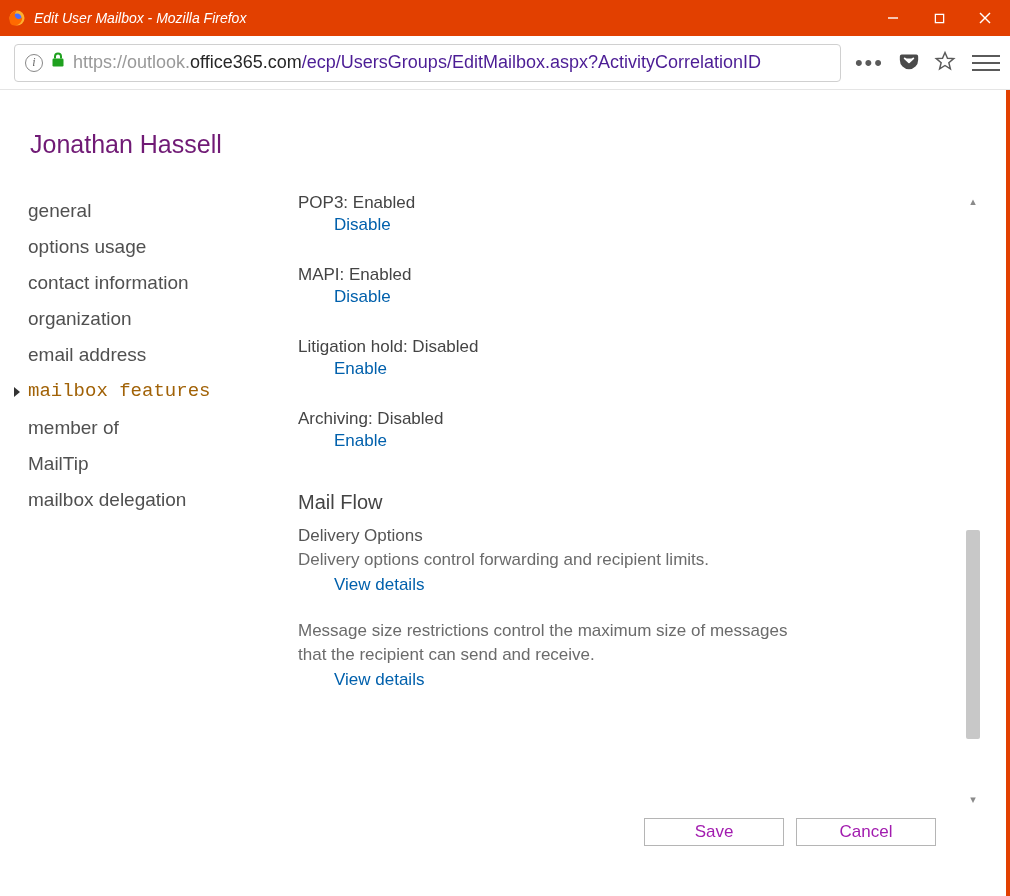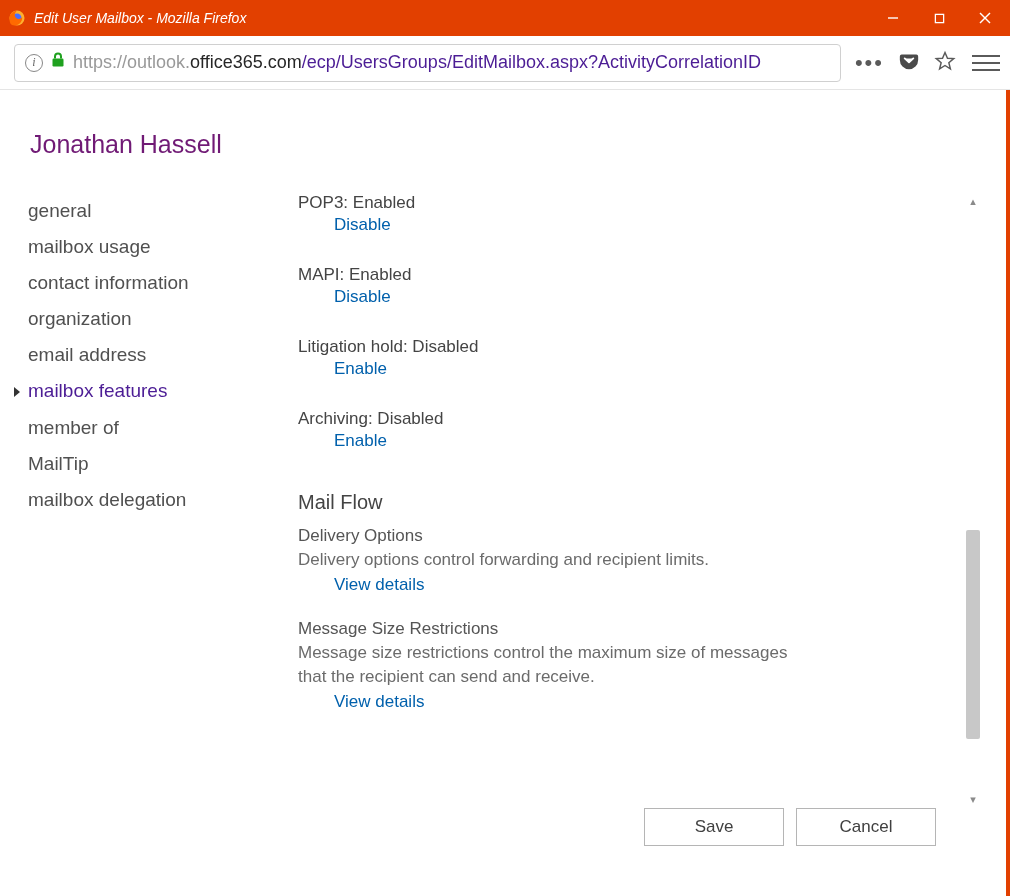--- a/index.html
+++ b/index.html
@@ -115,21 +115,22 @@
       width: 230px;
       font-size: 19px;
       color: #505050;
       line-height: 1.9;
     }
     .sidenav .item {
       display: flex; align-items: center;
       position: relative;
     }
     .sidenav .item.active {
-      color: #4c1d95;
+      color: #a16207;
+      font-family: Liberation Mono, monospace;
     }
     .sidenav .item.active::before {
       content: "▸";
       position: absolute;
       left: -14px;
       font-size: 12px;
       color: #333;
     }
     .sidenav .item.active::before { content: ""; }
     .sidenav .marker {
@@ -174,25 +175,25 @@
       border-radius: 2px;
     }
 
     
     .footer {
       position: absolute;
       right: 46px; bottom: 32px;
       display: flex; gap: 12px;
     }
     .btn {
-      width: 140px; height: 38px;
+      width: 140px; height: 28px;
       border: 1px solid #b5b5b5;
       background: #fff;
       font-size: 17px;
-      color: #404040;
+      color: #a21caf;
       display: flex; align-items: center; justify-content: center;
       cursor: pointer;
     }
 
     
     .right-edge {
       position: absolute; right: 0; top: 90px; bottom: 0; width: 4px;
       background: #e24000;
     }
   </style>
@@ -264,21 +265,21 @@
 
 <div class="page">
   <div class="page-title">Jonathan Hassell</div>
 
   <div class="layout">
     <div class="sidenav" id="sidenav">
         <div class="item">
           <span>general</span>
         </div>
         <div class="item">
-          <span>mailbox usage</span>
+          <span>options usage</span>
         </div>
         <div class="item">
           <span>contact information</span>
         </div>
         <div class="item">
           <span>organization</span>
         </div>
         <div class="item">
           <span>email address</span>
         </div>
@@ -315,21 +316,20 @@
             <div class="setting-label">Archiving: Disabled</div>
             <div class="link">Enable</div>
           </div>
           <div class="sect-title">Mail Flow</div>
           <div style="margin-bottom: 24px;">
             <div class="sub-h">Delivery Options</div>
             <div class="desc">Delivery options control forwarding and recipient limits.</div>
             <div class="link">View details</div>
           </div>
           <div style="margin-bottom: 24px;">
-            <div class="sub-h">Message Size Restrictions</div>
             <div class="desc">Message size restrictions control the maximum size of messages that the recipient can send and receive.</div>
             <div class="link">View details</div>
           </div>
         </div>
 
       <div class="vscroll">
         <div class="arrow">▴</div>
         <div class="track">
           <div class="thumb"></div>
         </div>

